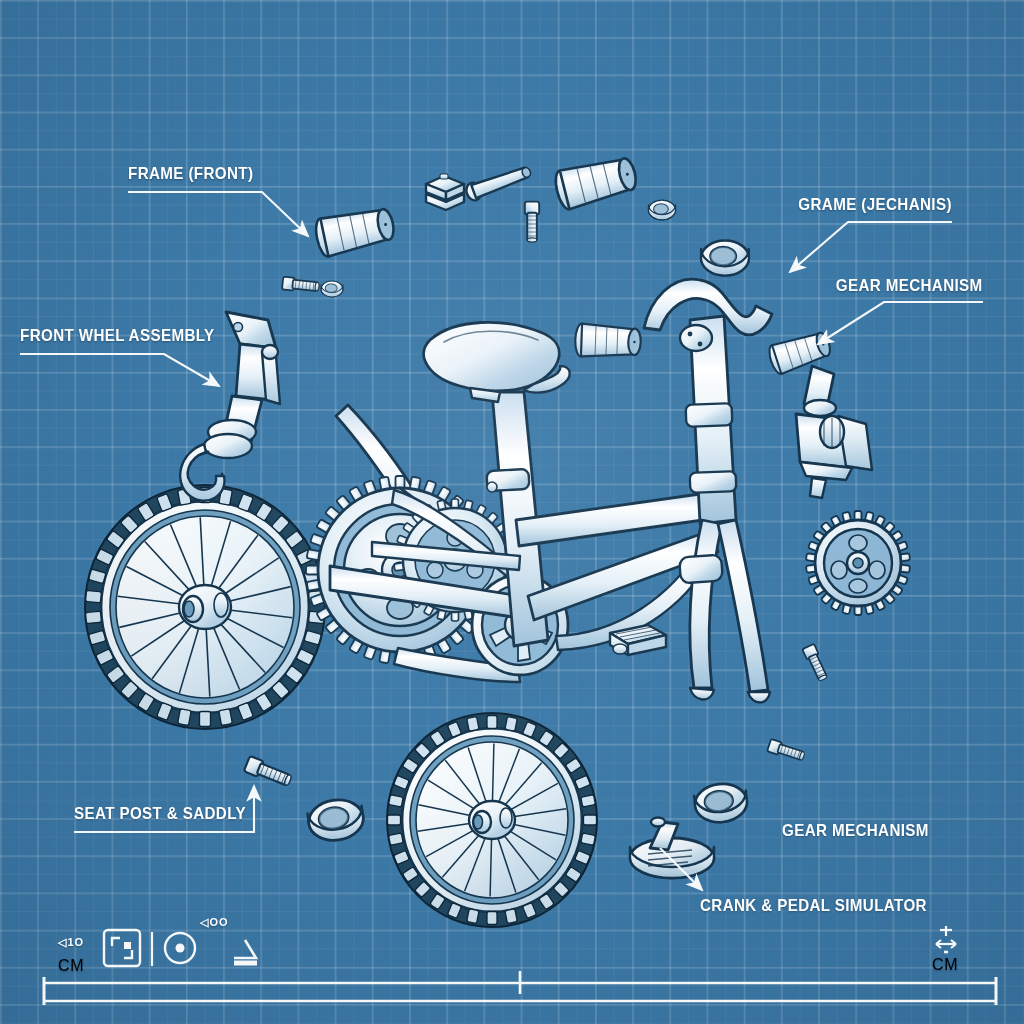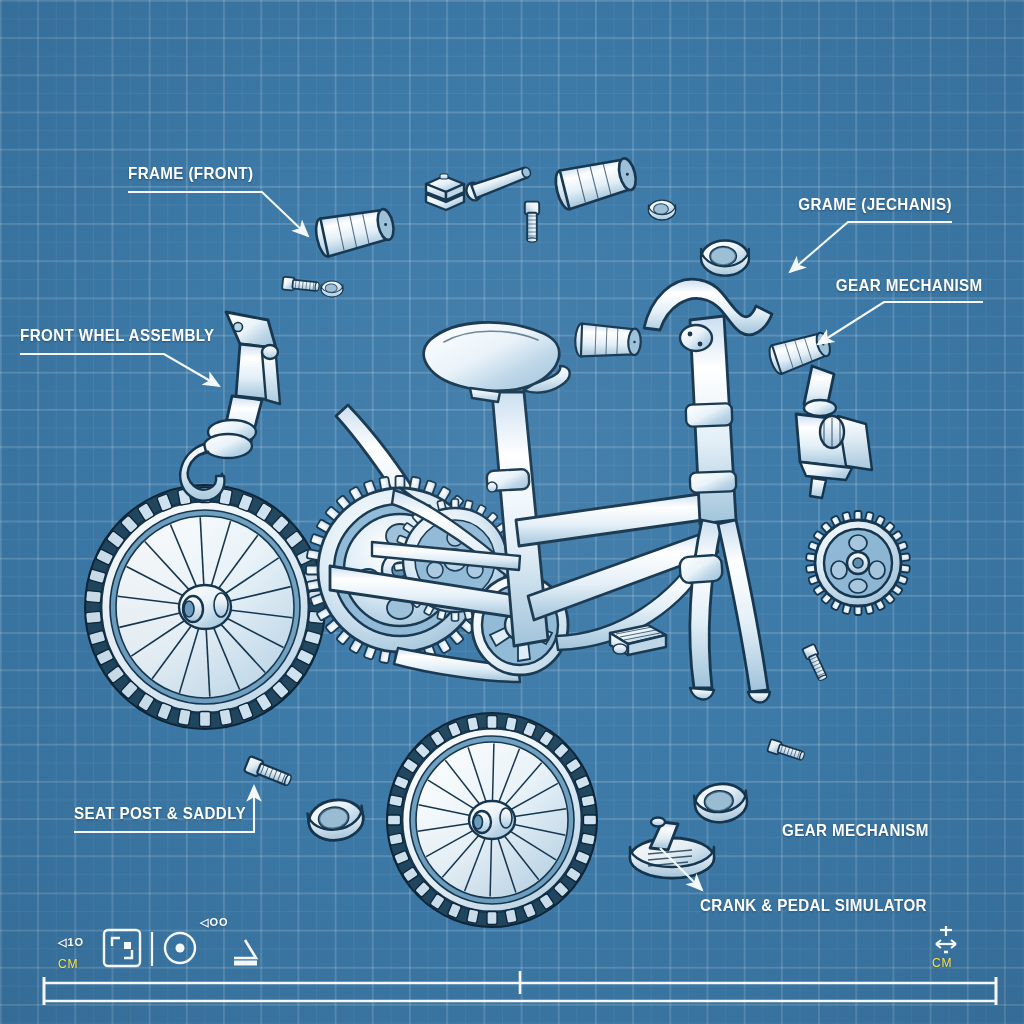--- a/index.html
+++ b/index.html
@@ -74,22 +74,22 @@
     text-shadow: 0 1px 2px rgba(12,42,68,0.5);
   }
   .callout.right-anchor { transform-origin: right center; }
 
   #leaders { position: absolute; inset: 0; pointer-events: none; }
 
   
   #bottombar { position: absolute; left: 0; top: 0; width: 1024px; height: 1024px; pointer-events: none; }
   .unit-txt {
     position: absolute;
-    color: #fde047;
-    font-size: 12px;
+    color: #000000;
+    font-size: 16px;
     letter-spacing: 0.8px;
     text-shadow: 0 1px 2px rgba(12,42,68,0.45);
   }
   .glyph-txt {
     position: absolute;
     color: #ffffff;
     font-size: 11px;
     font-weight: bold;
     letter-spacing: 1px;
     text-shadow: 0 1px 2px rgba(12,42,68,0.45);

